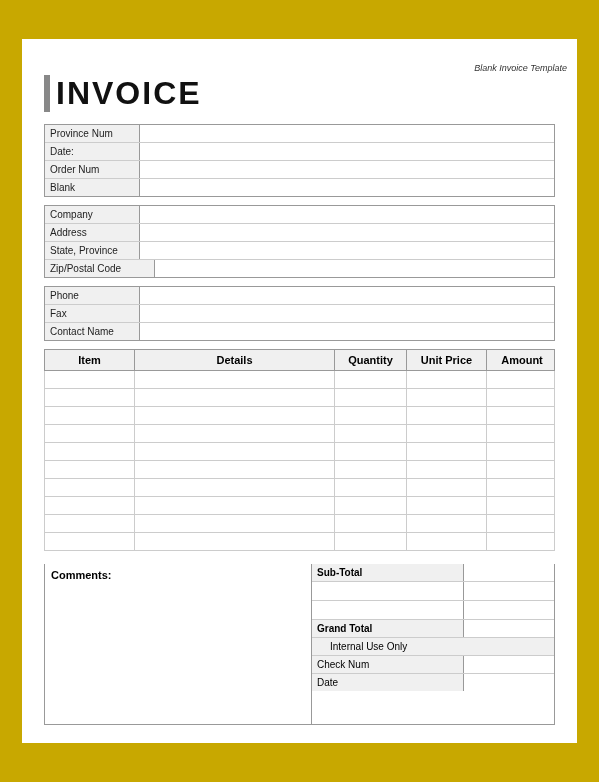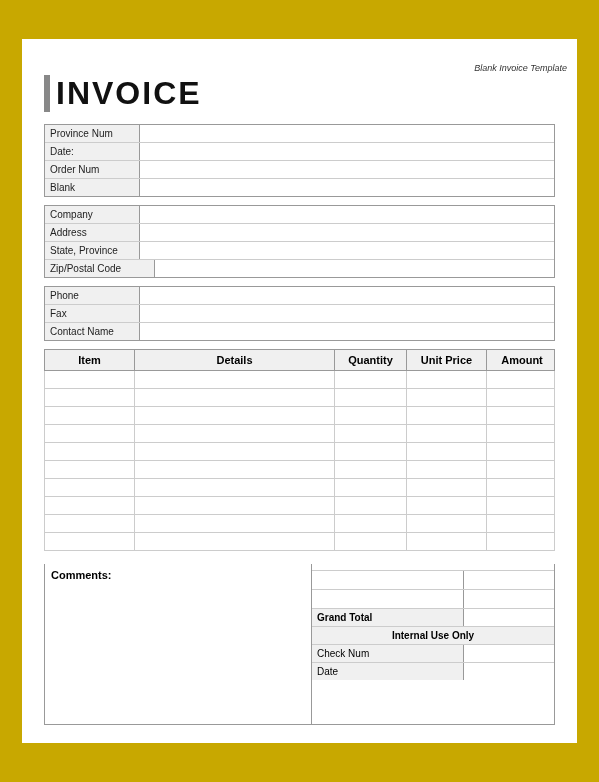--- a/index.html
+++ b/index.html
@@ -131,24 +131,23 @@
     .totals-label.bold {
       font-weight: bold;
     }
     .totals-value {
       width: 90px;
       padding: 3px 4px;
       font-size: 10px;
     }
     .internal-use-header {
       background: #f0f0f0;
-      text-align: center;
-      font-weight: bold;
-      font-size: 10px;
-      padding: 3px 8px;
+      font-weight: normal;
+      font-size: 10px;
+      padding: 3px 18px;
       border-bottom: 1px solid #ccc;
     }
     .spacer-row {
       display: flex;
       border-bottom: 1px solid #ccc;
     }
     .spacer-cell {
       height: 18px;
       flex: 1;
       border-right: 1px solid #999;
@@ -301,20 +300,21 @@
         </tr>
       </tbody>
   </table>
 
   <div class="bottom-section">
     <div class="comments-area">
       <span>Comments:</span>
     </div>
     <div class="totals-area">
       <div class="totals-row">
+        <div class="totals-label bold">Sub-Total</div>
         <div class="totals-value"></div>
       </div>
       <div class="spacer-row">
         <div class="spacer-cell"></div>
         <div class="spacer-val"></div>
       </div>
       <div class="spacer-row">
         <div class="spacer-cell"></div>
         <div class="spacer-val"></div>
       </div>

